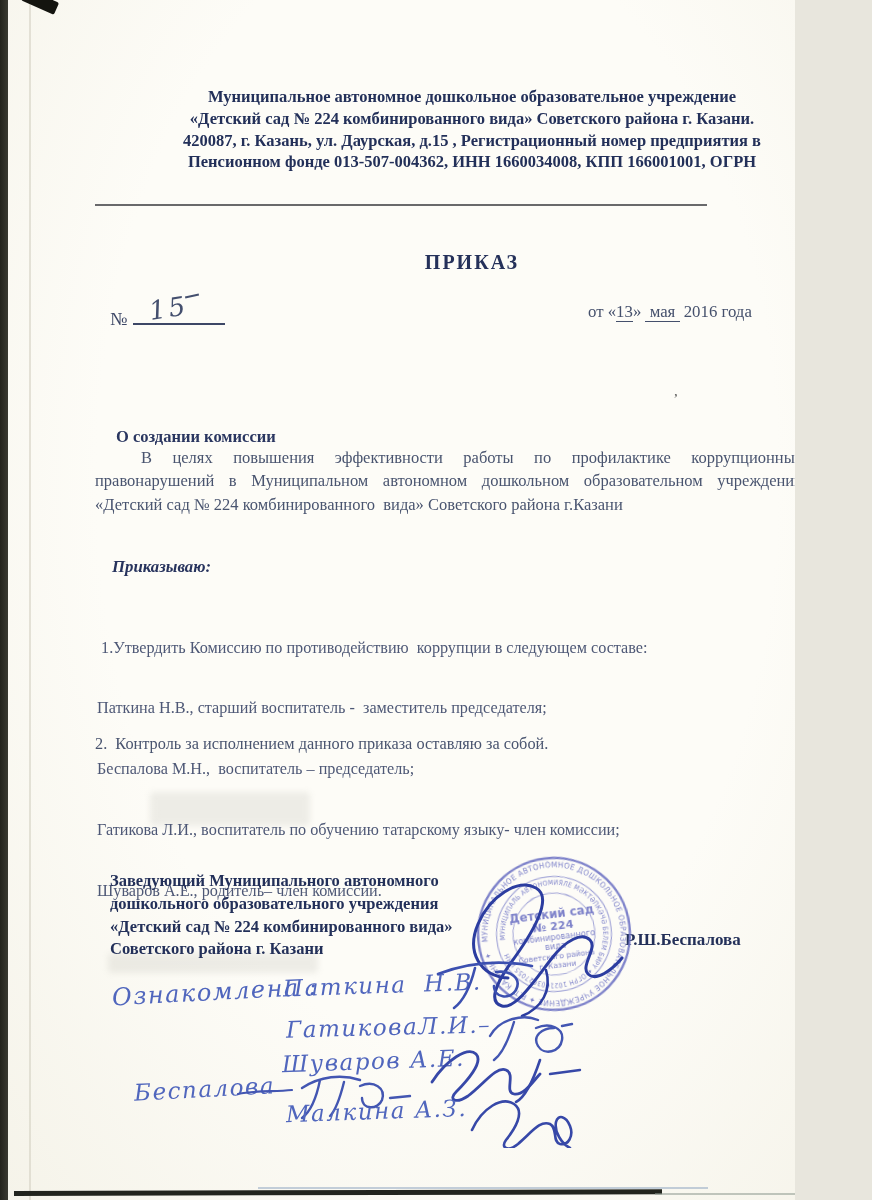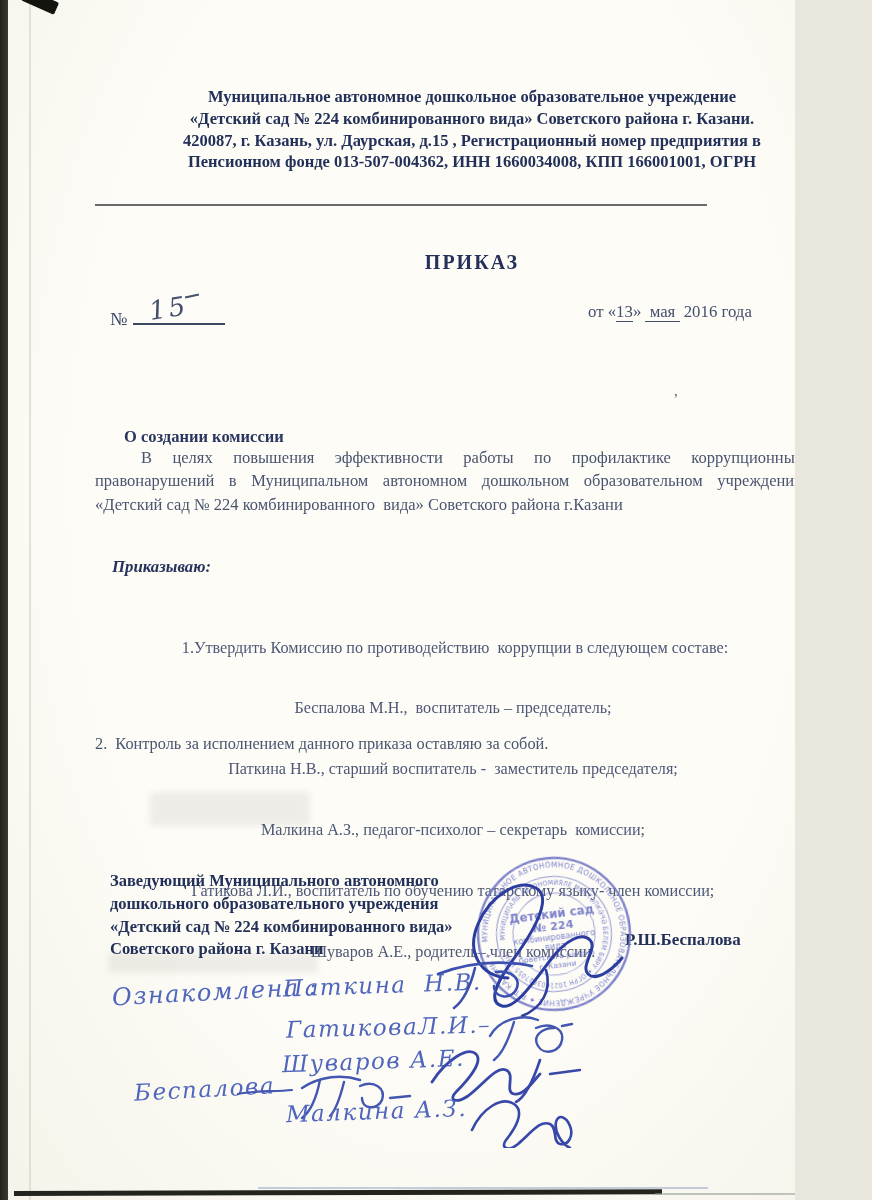--- a/index.html
+++ b/index.html
@@ -1,20 +1,20 @@
 <!DOCTYPE html>
 <html><head>
 <meta charset="utf-8">
 <style>
   html,body{margin:0;padding:0;}
   body{width:872px;height:1200px;background:#e8e6dd;font-family:"Liberation Serif",serif;}
   .page{position:relative;width:795px;height:1200px;overflow:hidden;
         background:radial-gradient(ellipse at 55% 40%, #fdfcf7 55%, #f5f3e9 100%);}
   .abs{position:absolute;}
-  .print{color:#4a5572;white-space:pre-wrap;text-align:center;}
+  .print{color:#4a5572;white-space:pre-wrap;}
   
   .edge-left{left:0;top:0;width:8px;height:1200px;background:linear-gradient(90deg,#23231c,#3a3a31);}
   .edge-left-faint{left:29px;top:0;width:2px;height:1200px;background:#d7d4c6;opacity:.65;}
   .corner-mark{left:22px;top:-5px;width:36px;height:13px;background:#14140f;transform:rotate(24deg);border-radius:2px;}
   .bottom-bar{left:14px;top:1191px;width:648px;height:5px;background:#22241d;transform:rotate(-0.15deg);transform-origin:left center;}
   .bottom-bar-faint{left:655px;top:1193px;width:217px;height:2px;background:#8f9a92;opacity:.55;}
   .bottom-thin-blue{left:258px;top:1187px;width:450px;height:2px;background:#93a9c2;opacity:.55;}
   .smudge{background:#a9a89e;filter:blur(3px);opacity:.18;border-radius:4px;}
   
   .header{top:86px;left:110px;width:724px;text-align:center;font-weight:bold;
@@ -24,21 +24,21 @@
          font-size:20px;letter-spacing:2px;color:#25315a;}
   
   .order-no{top:301px;left:110px;font-size:18px;color:#3d4766;}
   .no-line{display:inline-block;width:92px;border-bottom:2px solid #3d4766;height:22px;margin-left:6px;position:relative;}
   .hand-no{position:absolute;left:16px;top:-8px;font-family:"DejaVu Serif",serif;font-style:italic;
            font-size:26px;color:#444f6e;transform:rotate(-9deg);letter-spacing:3px;}
   .hand-no-bar{position:absolute;left:52px;top:-6px;width:14px;height:2px;background:#444f6e;transform:rotate(-12deg);}
   .date-line{top:302px;left:588px;font-size:16.8px;color:#45506c;white-space:pre;}
   .u{border-bottom:1.5px solid #45506c;}
   
-  .subject{top:379px;left:124px;font-weight:bold;font-size:16.5px;line-height:23px;color:#2a3660;white-space:pre-wrap;}
+  .subject{top:379px;left:116px;font-weight:bold;font-size:16.5px;line-height:23px;color:#2a3660;white-space:pre-wrap;}
   .stray{top:383px;left:674px;font-size:15px;color:#5b5b5b;}
   .paragraph{top:446px;left:95px;width:708px;font-size:16.5px;line-height:23.4px;
              text-align:justify;text-indent:46px;color:#49546f;}
   .verb{top:557px;left:112px;font-weight:bold;font-size:16.8px;color:#27335d;font-style:italic;}
   .list{top:597px;left:97px;width:712px;font-size:16.2px;line-height:20.3px;color:#4e5876;}
   .control{top:734px;left:95px;font-size:16.3px;color:#49546f;white-space:pre-wrap;}
   
   .sigblock{top:870px;left:110px;width:376px;font-weight:bold;font-size:16.5px;line-height:22.8px;color:#233059;}
   .signame{top:930px;left:625px;font-weight:bold;font-size:17px;color:#233059;}
   
@@ -80,23 +80,22 @@
   <div class="abs subject">
     <div>О создании комиссии</div>
   </div>
   <div class="abs stray">,</div>
 
   <div class="abs paragraph print">В целях повышения эффективности работы по профилактике коррупционных правонарушений в Муниципальном автономном дошкольном образовательном учреждении «Детский сад № 224 комбинированного  вида» Советского района г.Казани</div>
   <div class="abs verb">Приказываю:</div>
 
   <div class="abs list print">
     <div> 1.Утвердить Комиссию по противодействию  коррупции в следующем составе:</div>
+    <div>Паткина Н.В., старший воспитатель -  заместитель председателя;</div>
     <div>Беспалова М.Н.,  воспитатель – председатель;</div>
-    <div>Паткина Н.В., старший воспитатель -  заместитель председателя;</div>
-    <div>Малкина А.З., педагог-психолог – секретарь  комиссии;</div>
     <div>Гатикова Л.И., воспитатель по обучению татарскому языку- член комиссии;</div>
     <div>Шуваров А.Е., родитель– член комиссии.</div>
   </div>
 
   <div class="abs control">2.  Контроль за исполнением данного приказа оставляю за собой.</div>
 
   <div class="abs sigblock">
     <div>Заведующий  Муниципального  автономного</div>
     <div>дошкольного образовательного учреждения</div>
     <div>«Детский сад № 224 комбинированного вида»</div>

